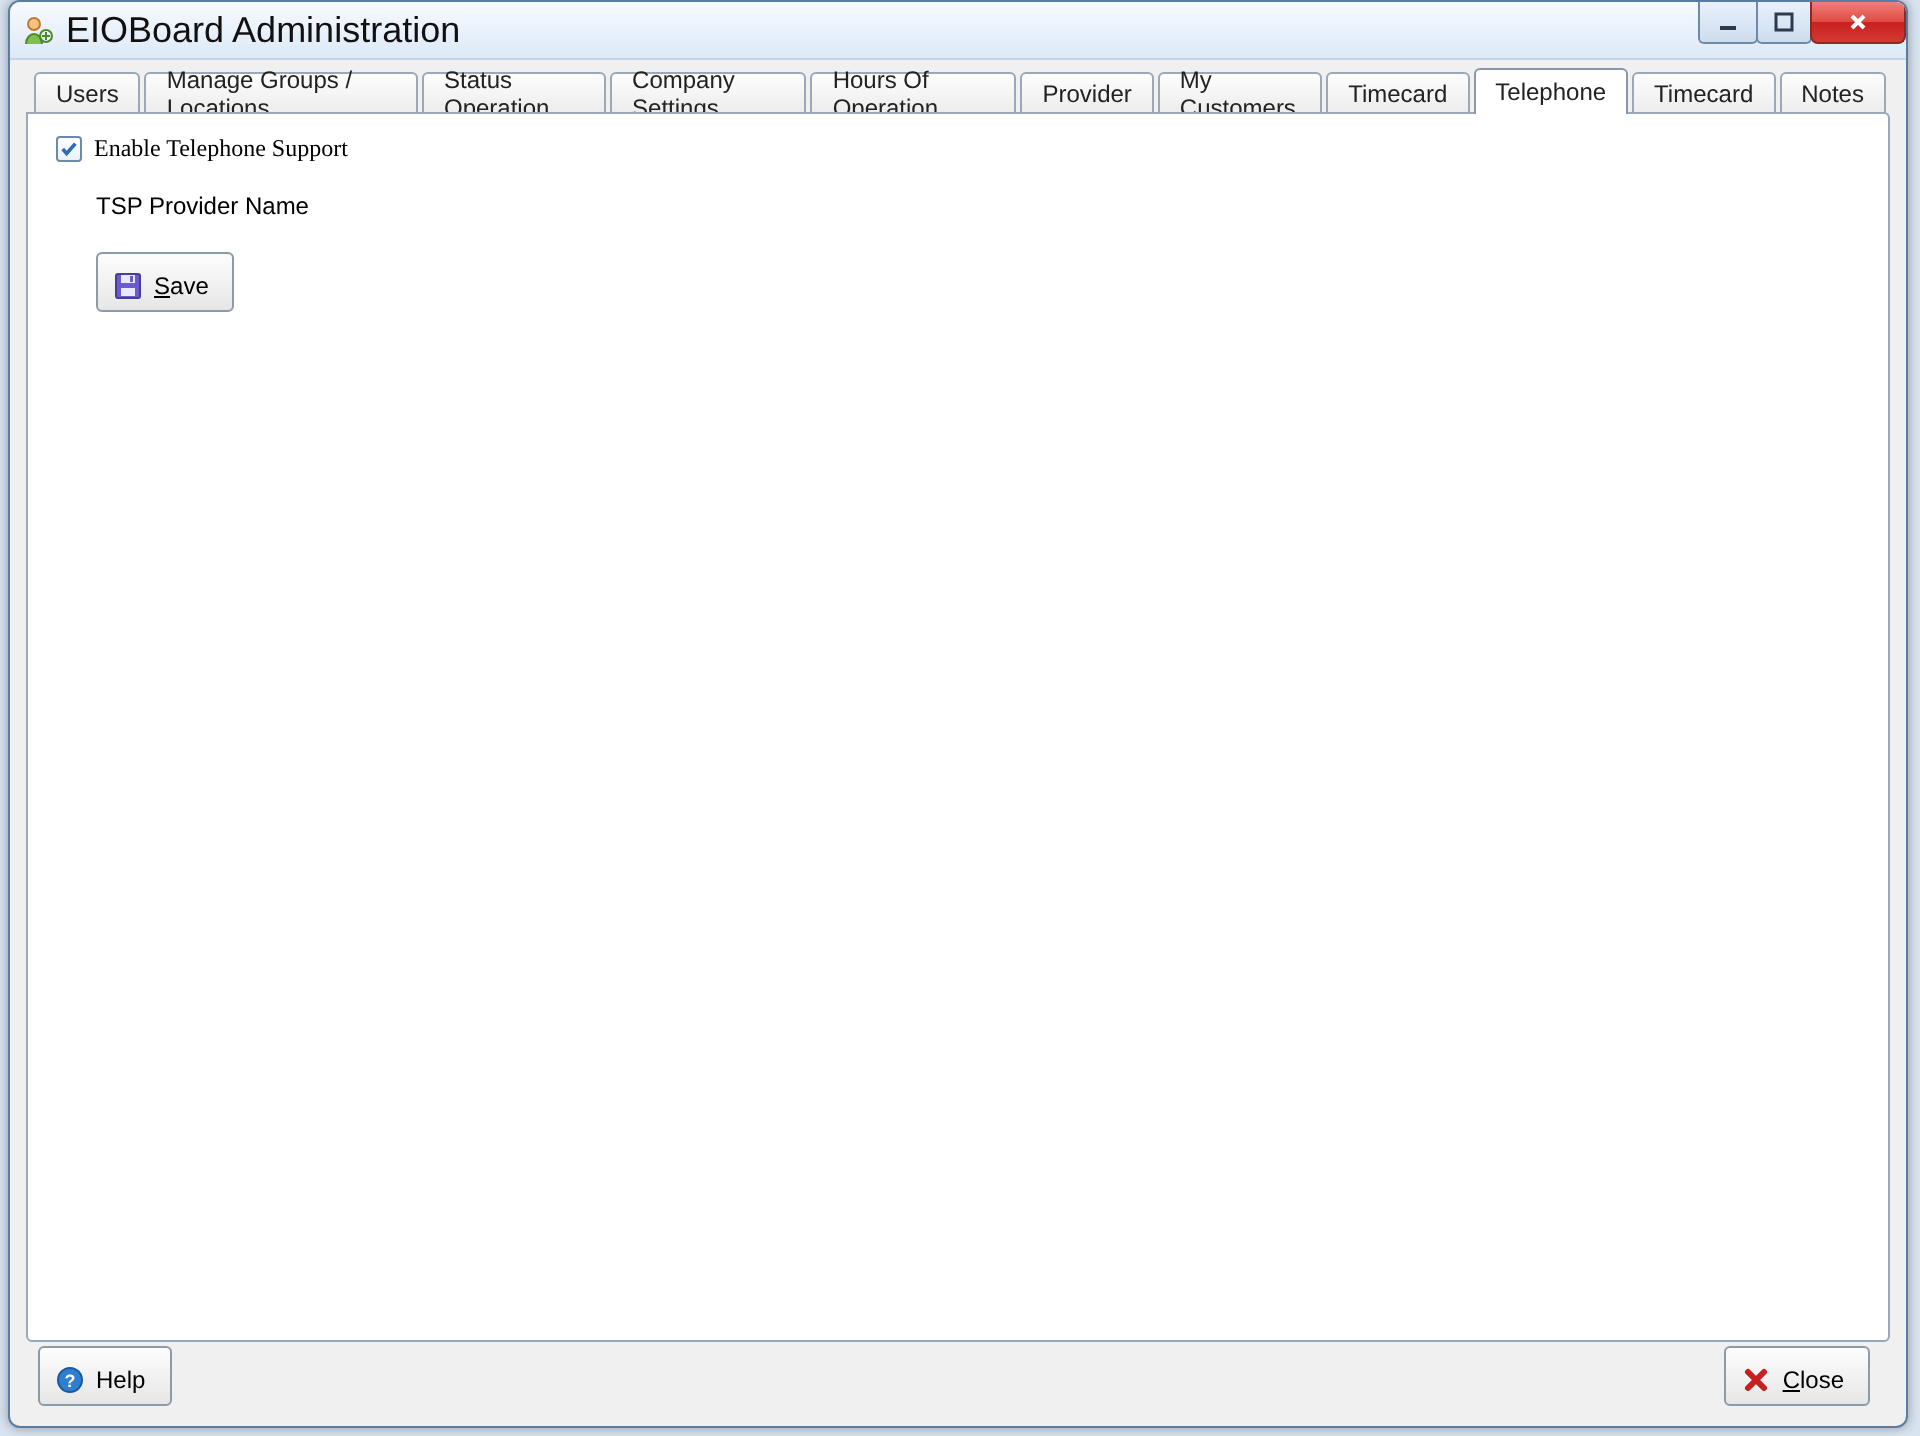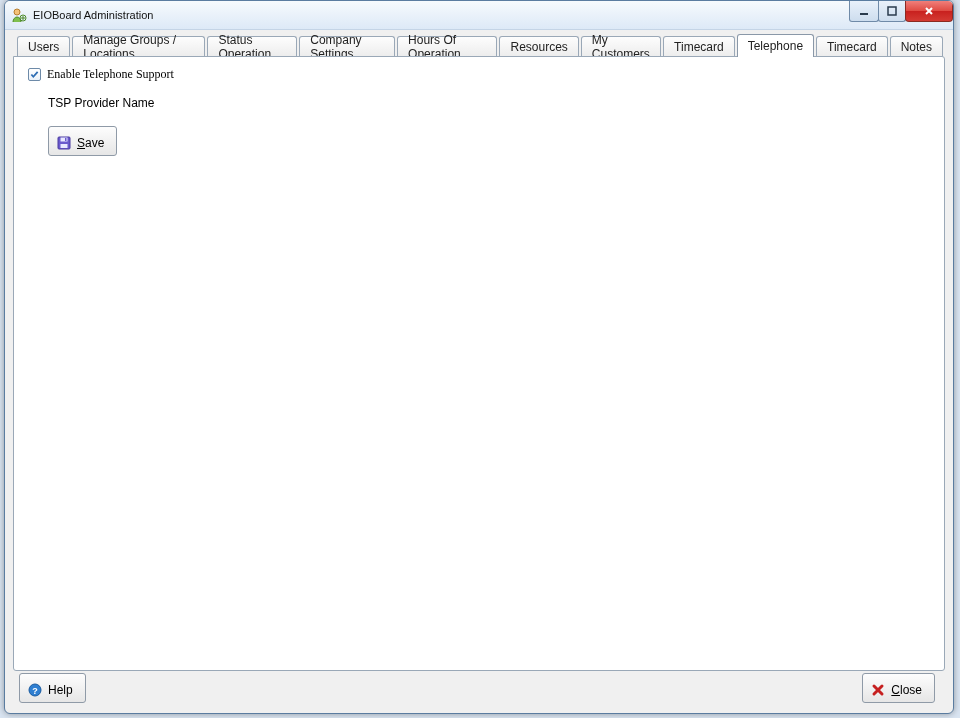--- a/index.html
+++ b/index.html
@@ -38,21 +38,21 @@
     position: relative;
   }
   .titlebar .app-icon {
     width: 16px;
     height:16px;
     margin-right: 6px;
     position: relative;
   }
   .titlebar .app-icon svg { display:block; }
   .titlebar .title-text {
-    font-size: 11px;
+    font-size: 18px;
     color: #111;
   }
   .caption-buttons {
     position: absolute;
     right: 0;
     top: 0;
     height: 20px;
     display: flex;
   }
   .caption-btn {
@@ -246,21 +246,21 @@
       <div class="tab">
           <span>Status Operation</span>
         </div>
       <div class="tab">
           <span>Company Settings</span>
         </div>
       <div class="tab">
           <span>Hours Of Operation</span>
         </div>
       <div class="tab">
-          <span>Resources</span>
+          <span>Provider</span>
         </div>
       <div class="tab">
           <span>My Customers</span>
         </div>
       <div class="tab">
           <span>Timecard</span>
         </div>
       <div class="tab active">
           <span>Telephone</span>
         </div>

